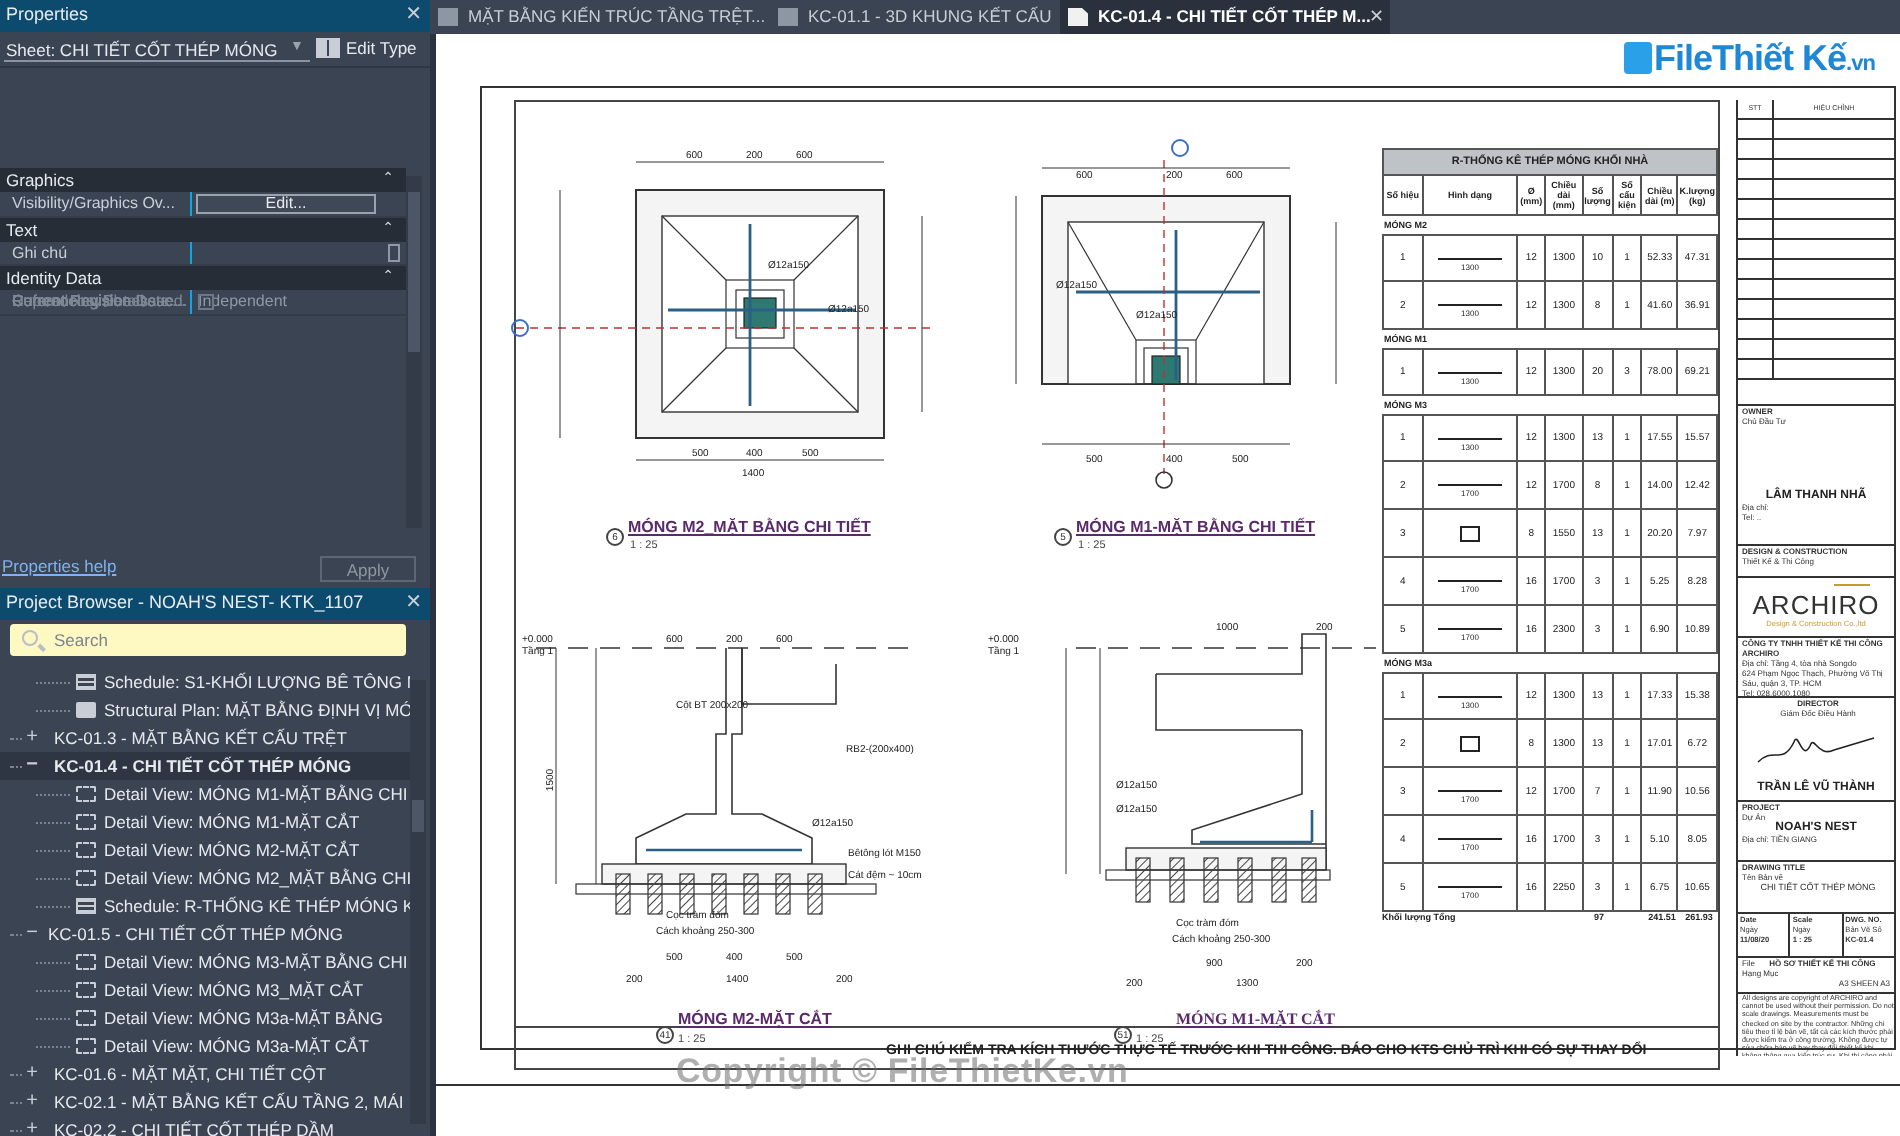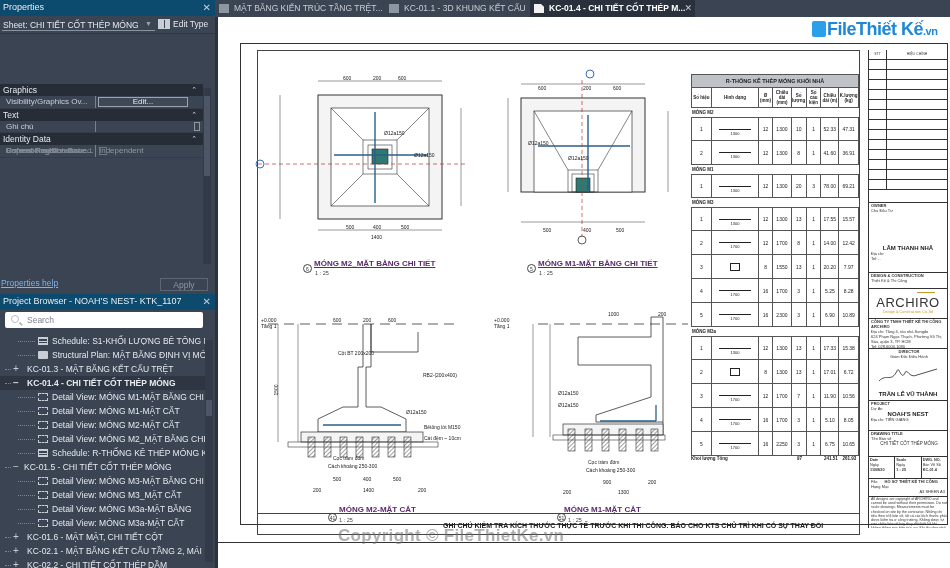--- a/index.html
+++ b/index.html
@@ -33,21 +33,21 @@
   .edit-btn { position: absolute; left: 2px; top: 1px; width: 90px; height: 10px; border: 1px solid #9aa3ae; background: #3f4857; color: #e6eaef; font-size: 8px; line-height: 8px; text-align: center; }
   .cb { position: absolute; left: 3px; top: 2px; width: 8px; height: 8px; border: 1px solid #6e7784; }
   .vbox { position: absolute; right: 3px; top: 1px; width: 6px; height: 9px; border: 1px solid #8f98a4; }
   .props-scroll { position: absolute; left: 203px; top: 88px; width: 8px; height: 176px; background: #333b48; }
   .props-scroll .thumb { position: absolute; left: 1px; top: 8px; width: 6px; height: 80px; background: #4c5666; }
   .props-footer { position: absolute; left: 0; top: 276px; width: 215px; height: 17px; background: #3b4453; }
   .props-help { position: absolute; left: 1px; top: 2px; font-size: 8.5px; color: #7fb2ef; text-decoration: underline; }
   .apply-btn { position: absolute; left: 160px; top: 2px; width: 48px; height: 13px; border: 1px solid #5d6674; color: #8e96a2; font-size: 8.5px; text-align: center; line-height: 12px; }
 
   .pb { position: absolute; left: 0; top: 294px; width: 215px; height: 274px; background: #3b4453; }
-  .pb-search { position: absolute; left: 5px; top: 18px; width: 198px; height: 16px; background: #ffffff; border-radius: 2px; }
+  .pb-search { position: absolute; left: 5px; top: 18px; width: 198px; height: 16px; background: #fef9c3; border-radius: 2px; }
   .pb-search .mag { position: absolute; left: 6px; top: 3px; width: 8px; height: 8px; border: 1.5px solid #b7bec8; border-radius: 50%; }
   .pb-search .mag::after { content: ""; position: absolute; left: 7px; top: 7px; width: 4px; height: 1.5px; background: #b7bec8; transform: rotate(45deg); }
   .pb-search .ph { position: absolute; left: 22px; top: 3px; font-size: 8.5px; color: #7b8490; }
   .tree { position: absolute; left: 0; top: 40px; width: 205px; }
   .tree-item { height: 14px; position: relative; white-space: nowrap; overflow: hidden; font-size: 8.5px; line-height: 14px; color: #e6eaef; }
   .tree-item.sel { background: #2e3643; font-weight: bold; }
   .tree-item .tg { position: absolute; top: 0; font-size: 10px; color: #c9ced6; width: 8px; text-align: center; }
   .tree-item .txt { position: absolute; top: 0; }
   .tree-item .ico { position: absolute; top: 3px; width: 10px; height: 8px; }
   .ico.schedule { border: 1px solid #c9ced6; background: repeating-linear-gradient(180deg, #c9ced6 0 1px, transparent 1px 2.5px); }
@@ -478,21 +478,21 @@
     <div class="dim" style="left:440px; top:294px;">200</div>
     <div class="dim" style="left:340px; top:373px;">Ø12a150</div>
     <div class="dim" style="left:340px; top:385px;">Ø12a150</div>
     <div class="dim" style="left:370px; top:442px;">Cọc tràm đóm</div>
     <div class="dim" style="left:368px; top:450px;">Cách khoảng 250-300</div>
     <div class="dim" style="left:385px; top:462px;">900</div>
     <div class="dim" style="left:430px; top:462px;">200</div>
     <div class="dim" style="left:345px; top:472px;">200</div>
     <div class="dim" style="left:400px; top:472px;">1300</div>
     <div class="view-bubble" style="left:339px; top:496px;">51</div>
-    <div class="view-title" style="left:346px; top:488px;">MÓNG M1-MẶT CẮT</div>
+    <div class="view-title" style="left:370px; top:488px;font-family:Liberation Serif, serif;">MÓNG M1-MẶT CẮT</div>
     <div class="view-scale" style="left:350px; top:500px;">1 : 25</div>
 
     <div class="sched">
       <div class="sched-title">R-THỐNG KÊ THÉP MÓNG KHỐI NHÀ</div>
       <div class="sched-hdr">
         <div class="w1">Số hiệu</div>
         <div class="w2">Hình dạng</div>
         <div class="w3">Ø (mm)</div>
         <div class="w4">Chiều dài (mm)</div>
         <div class="w5">Số lượng</div>

